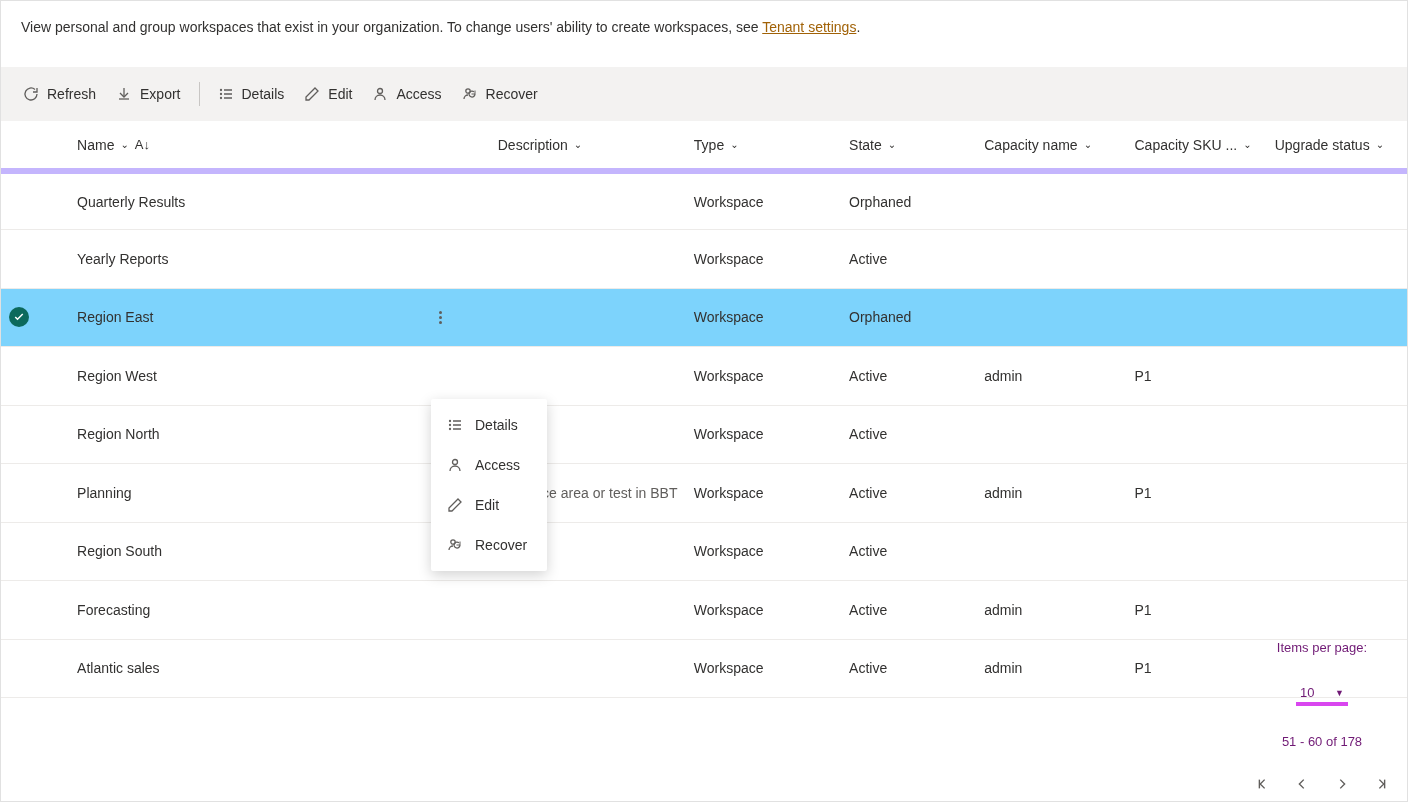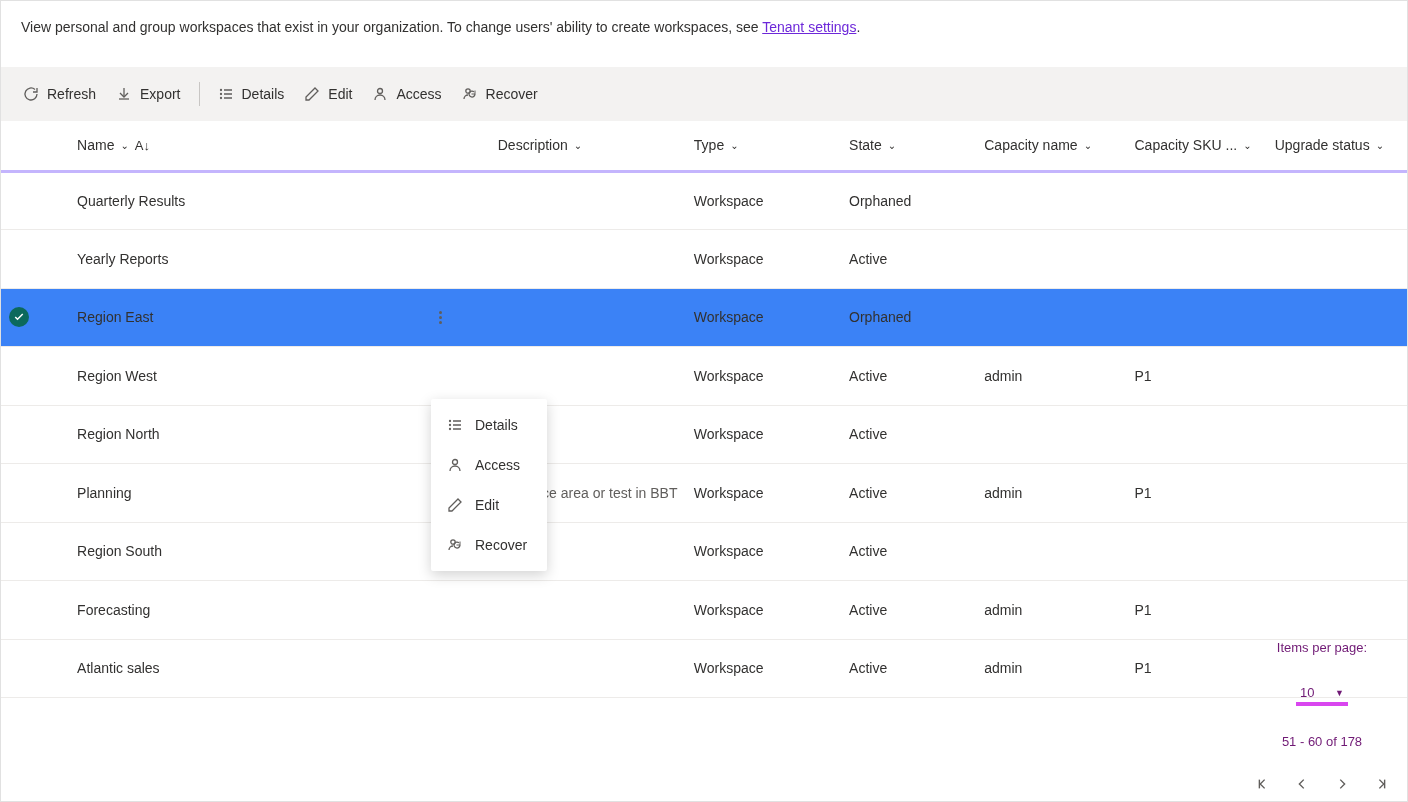--- a/index.html
+++ b/index.html
@@ -9,21 +9,21 @@
     color: #323130;
     background: #fff;
     width: 1408px;
     height: 802px;
     border: 1px solid #e1e1e1;
     position: relative;
   }
   .header { padding: 18px 20px 10px 20px; }
   .page-title { font-size: 24px; font-weight: 600; color: #252423; margin-bottom: 10px; }
   .page-desc { font-size: 14px; color: #323130; }
-  .page-desc a { color: #6d28d9; text-decoration: underline; }
+  .page-desc a { color: #a16207; text-decoration: underline; }
 
   .toolbar {
     background: #f3f2f1;
     display: flex;
     align-items: center;
     padding: 0 12px;
     height: 54px;
     margin-top: 22px;
   }
   .toolbar-btn {
@@ -45,27 +45,27 @@
   .table th, .table td {
     text-align: left;
     font-weight: 400;
     padding: 0 8px;
     white-space: nowrap;
   }
   .table th {
     height: 50px;
     color: #323130;
     font-size: 14px;
-    border-bottom: 3px solid #c4b5fd;
+    border-bottom: 6px solid #c4b5fd;
   }
   .th-inner { display: flex; align-items: center; gap: 6px; cursor: pointer; }
   .chev { color: #323130; font-size: 10px; }
   .sort-icon { font-size: 13px; color: #323130; }
   .table tbody tr { height: 58.5px; border-bottom: 1px solid #edebe9; }
-  .table tbody tr.selected { background: #3b82f6; font-weight: 600; }
+  .table tbody tr.selected { background: #7dd3fc; font-weight: 600; }
   .col-check { width: 68px; text-align:center; }
   .col-name { width: 420px; padding-left:0; }
   .name-cell { display:flex; align-items:center; justify-content:space-between; padding-right: 30px; }
   .col-desc { width: 150px; white-space: normal; color:#605e5c; font-weight:400;}
   .col-type { width: 155px; }
   .col-state { width: 135px; }
   .col-cap { width: 150px; }
   .col-sku { width: 140px; }
   .col-upg { width: 140px; }
 

